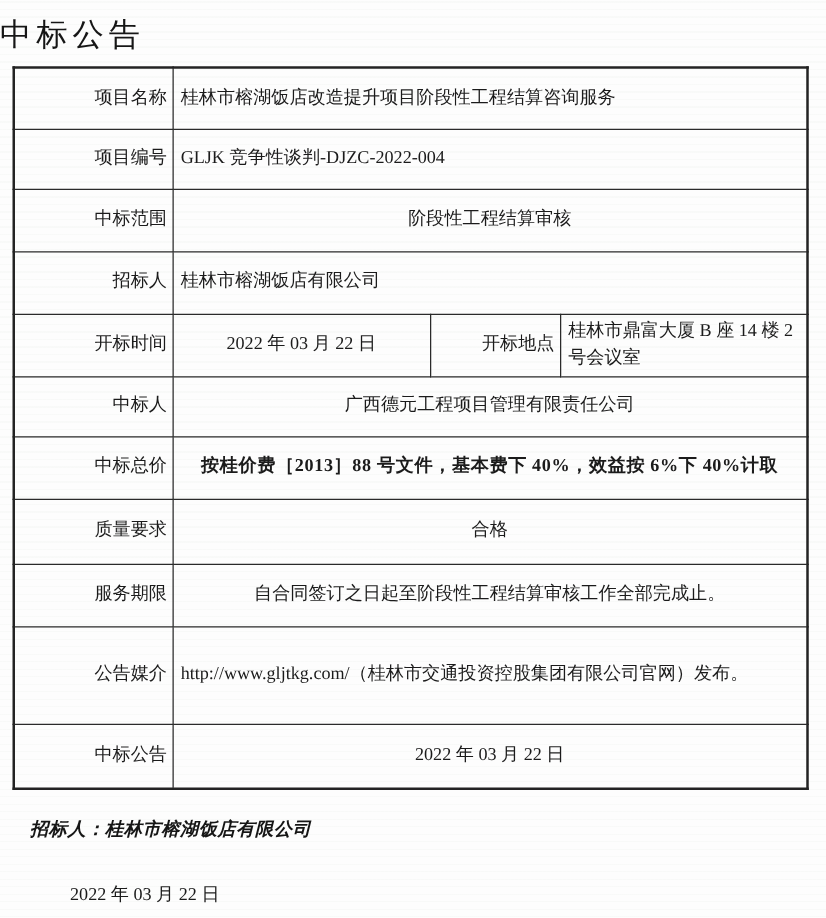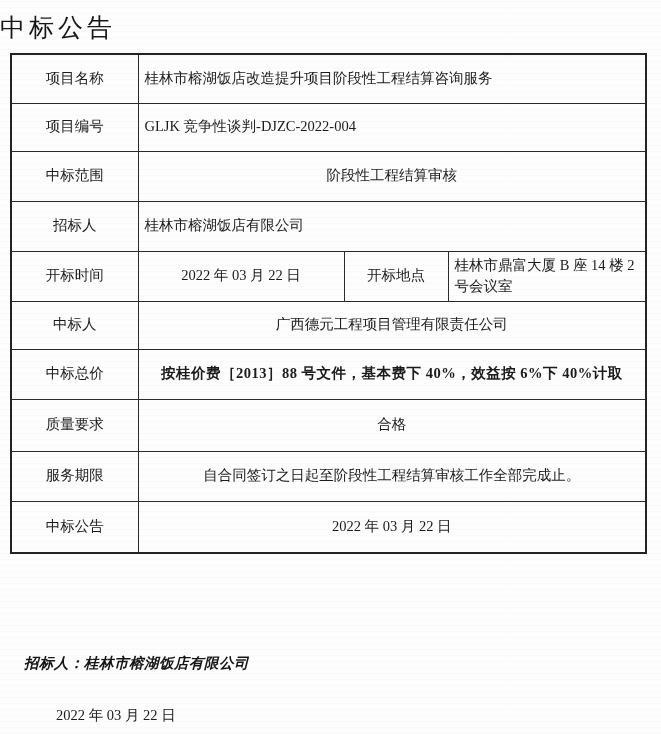--- a/index.html
+++ b/index.html
@@ -44,21 +44,21 @@
     border: 2px solid #232323;
   }
   table.announcement td {
     border: 1.5px solid #2a2a2a;
     font-size: 14.5px;
     line-height: 1.45;
     vertical-align: middle;
     color: #1b1b1b;
   }
   td.lbl {
-    text-align: center;
+    text-align: right;
     padding: 2px 4px;
   }
   td.val-left {
     text-align: left;
     padding: 2px 8px 2px 6px;
   }
   td.val-center {
     text-align: center;
     padding: 2px 6px;
   }
@@ -125,20 +125,24 @@
         <td class="val-center" colspan="3">按桂价费［2013］88 号文件，基本费下 40%，效益按 6%下 40%计取</td>
       </tr>
       <tr style="height:52px">
         <td class="lbl">质量要求</td>
         <td class="val-center" colspan="3">合格</td>
       </tr>
       <tr style="height:50px">
         <td class="lbl">服务期限</td>
         <td class="val-center" colspan="3">自合同签订之日起至阶段性工程结算审核工作全部完成止。</td>
       </tr>
+      <tr style="height:78px">
+        <td class="lbl">公告媒介</td>
+        <td class="val-left" colspan="3">http://www.gljtkg.com/（桂林市交通投资控股集团有限公司官网）发布。</td>
+      </tr>
       <tr style="height:52px">
         <td class="lbl">中标公告</td>
         <td class="val-center" colspan="3">2022 年 03 月 22 日</td>
       </tr>
     </tbody>
   </table>
 
   <div class="footer-tenderer">招标人：桂林市榕湖饭店有限公司</div>
   <div class="footer-date">2022 年 03 月 22 日</div>
 

